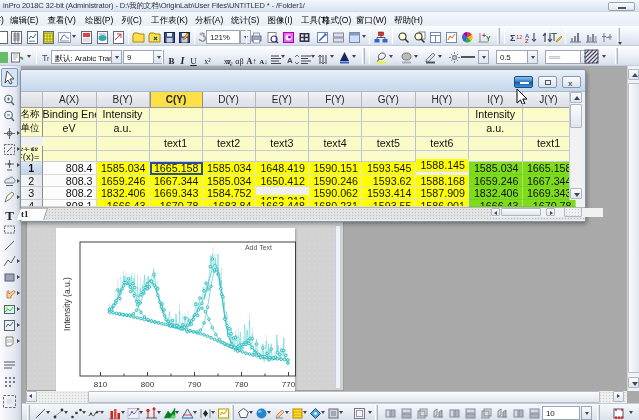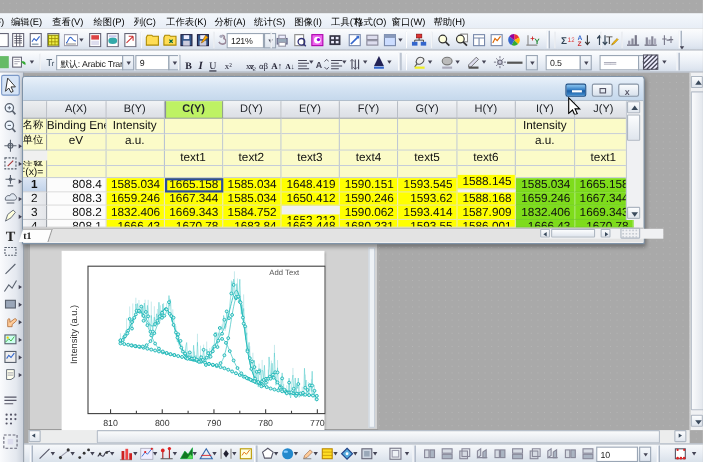--- a/index.html
+++ b/index.html
@@ -47,21 +47,21 @@
 .bwb { position:absolute; top:6px; height:12px; width:19px; border:1px solid #8a96a6; border-radius:2px;
   background:linear-gradient(#fafcfe,#d8e1ec); }
 .bwb.min { left:493px; background:linear-gradient(#7db9e8 10%,#2a75c0 50%,#1b5a9e 55%,#3f8fd4); border-color:#1b4e85; }
 .bwb.min i { position:absolute; left:5px; top:5px; width:9px; height:2px; background:#fff; }
 .bwb.max { left:517px; }
 .bwb.max i { position:absolute; left:6px; top:3px; width:6px; height:5px; border:1.5px solid #556; }
 .bwb.cls { left:541px; }
 .bwb.cls i { position:absolute; left:5px; top:2px; font-size:8px; color:#556; font-weight:bold; font-style:normal; }
 .cell { position:absolute; font-size:10.7px; color:#111; overflow:hidden; line-height:12px; white-space:nowrap; }
 .ch { font-size:10px; background:linear-gradient(#f2f4f6,#e3e6eb 55%,#dcdfe5); border-right:1px solid #b2b7c0; border-bottom:1px solid #959aa3; text-align:center; line-height:15px; color:#23262b; }
-.chsel { background:#bef264; font-weight:bold; border-right:1px solid #8a8f9a; border-left:1px solid #8a8f9a; }
+.chsel { background:#fde047; font-weight:bold; border-right:1px solid #8a8f9a; border-left:1px solid #8a8f9a; }
 .corner { background:linear-gradient(#eceef0,#d9dce0); }
 .rh { background:linear-gradient(90deg,#f5f6f7,#e4e6ea); border-right:1px solid #898f98; border-bottom:1px solid #c6c9ce; text-align:center; }
 .rhsel { background:linear-gradient(#dce6f4,#c2d3ea); font-weight:bold; }
 .rlbl { background:#fbfbc8; border-bottom:1px solid #c6cdd8; }
 .ra { position:absolute; right:2px; top:0; font-style:normal; font-size:9.5px; white-space:nowrap; }
 .py { background:#fbfbc8; border-right:1px solid #b9c3d3; border-bottom:1px solid #c6cdd8; }
 .ctr { text-align:center; }
 .num { text-align:right; padding-right:3px; }
 .wcell { background:#fcfcfc; border-right:1px solid #d8d8d8; border-bottom:1px solid #d8d8d8; }
 .ycell { background:#ffff00; border-right:1px solid #e9e9c0; border-bottom:1px solid #e3e3ae; }
@@ -85,20 +85,26 @@
   background-image:radial-gradient(#cdcdcd 20%, transparent 21%); background-size:3px 3px; }
 .wsthumbH { position:absolute; left:62px; top:0px; width:512px; height:12px; background:linear-gradient(#fafbfc,#e2e6ec); border:1px solid #b6bec9; border-radius:1px; }
 .wsthumbV { position:absolute; left:0px; top:17px; width:12px; height:290px; background:linear-gradient(90deg,#fafbfc,#e2e6ec); border:1px solid #b6bec9; border-radius:1px; }
 .btmbar { position:absolute; left:22px; top:403px; width:617px; height:17px;
   background:linear-gradient(#f7f9fb,#e6ebf2 60%,#d9e1ea); border-top:1px solid #c3ccd9; }
 .cursor { position:absolute; z-index:40; }
 </style></head>
 <body>
 <div id="root">
 
+<div class="titlebar">
+  <div class="t">inPro 2018C 32-bit (Administrator) - D:\我的文档\OriginLab\User Files\UNTITLED * - /Folder1/</div>
+  <div class="winbtn" style="left:608px">
+        <i></i>
+      </div>
+</div>
 <div class="menubar">
       <div class="wrap">
         <span style="left:-24px">文件(F)</span>
         <span style="left:10px">编辑(E)</span>
         <span style="left:47.5px">查看(V)</span>
         <span style="left:85px">绘图(P)</span>
         <span style="left:121.5px">列(C)</span>
         <span style="left:151px">工作表(K)</span>
         <span style="left:195px">分析(A)</span>
         <span style="left:231px">统计(S)</span>

